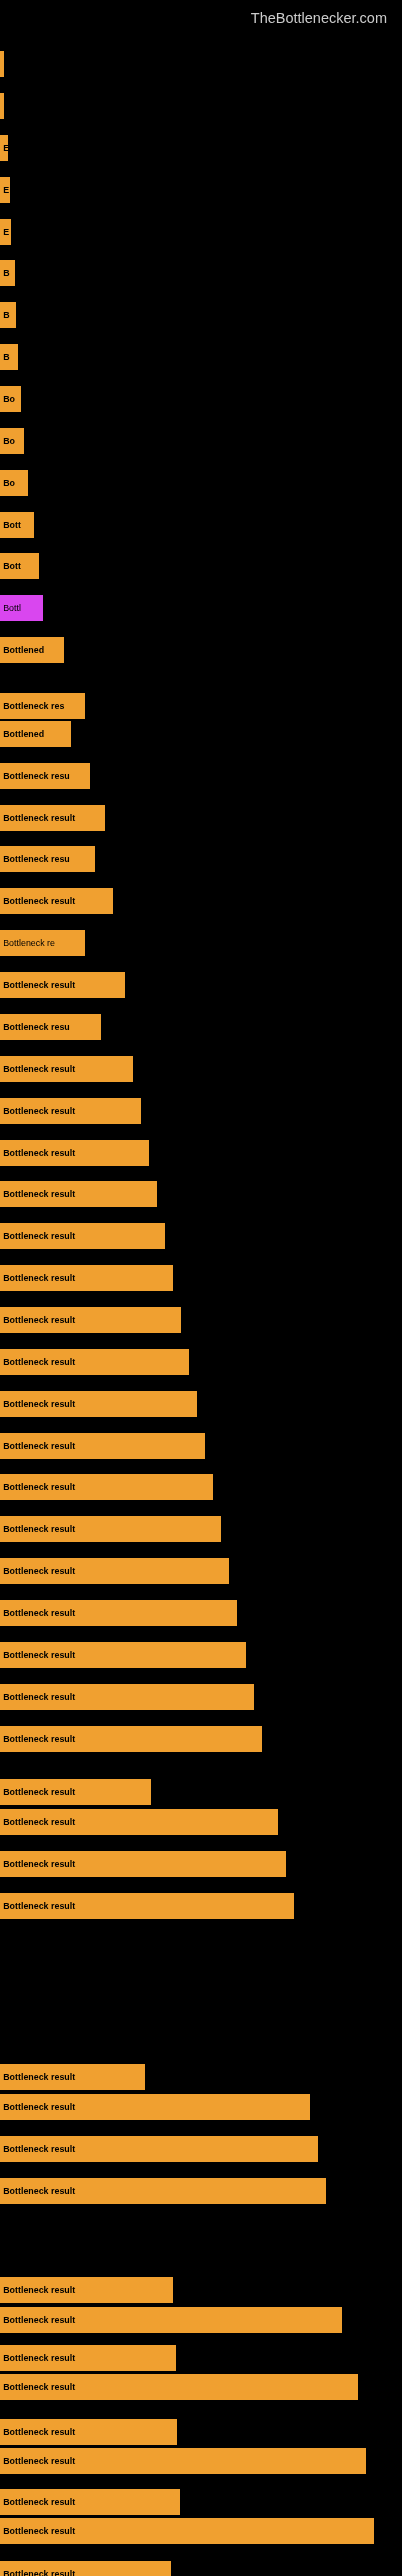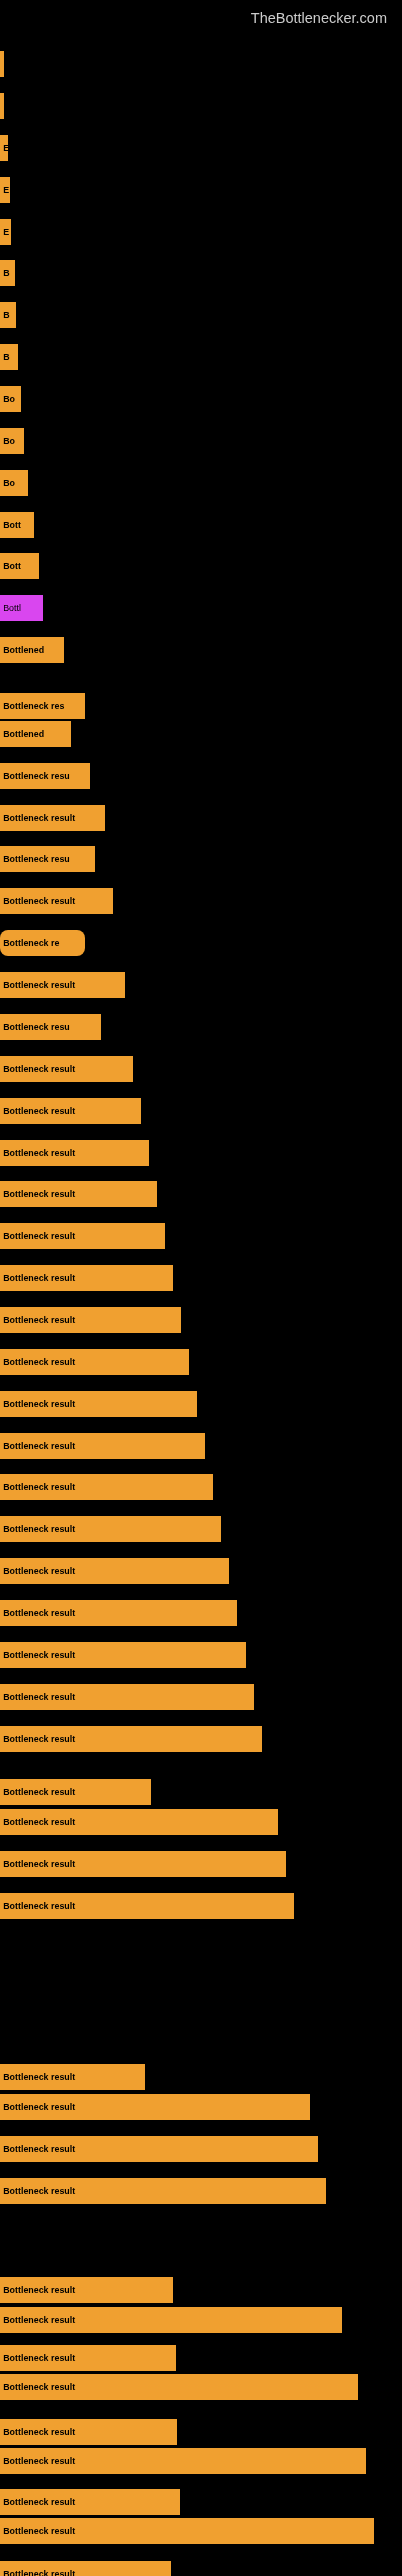--- a/index.html
+++ b/index.html
@@ -96,21 +96,21 @@
     <div style="position: absolute; top: 778px; left: 0px; width: 403px; height: 32px; display: flex; align-items: center;">
       <div style="background-color: rgb(240, 160, 48); width: 105px; height: 26px; display: flex; align-items: center; padding-left: 3.2px; font-size: 8.9px; font-weight: bold; color: rgb(0, 0, 0); white-space: nowrap; overflow: hidden;">Bottleneck result</div>
     </div>
     <div style="position: absolute; top: 819px; left: 0px; width: 403px; height: 32px; display: flex; align-items: center;">
       <div style="background-color: rgb(240, 160, 48); width: 95px; height: 26px; display: flex; align-items: center; padding-left: 3.2px; font-size: 8.9px; font-weight: bold; color: rgb(0, 0, 0); white-space: nowrap; overflow: hidden;">Bottleneck resu</div>
     </div>
     <div style="position: absolute; top: 861px; left: 0px; width: 403px; height: 32px; display: flex; align-items: center;">
       <div style="background-color: rgb(240, 160, 48); width: 113px; height: 26px; display: flex; align-items: center; padding-left: 3.2px; font-size: 8.9px; font-weight: bold; color: rgb(0, 0, 0); white-space: nowrap; overflow: hidden;">Bottleneck result</div>
     </div>
     <div style="position: absolute; top: 903px; left: 0px; width: 403px; height: 32px; display: flex; align-items: center;">
-      <div style="background-color: rgb(240, 160, 48); width: 85px; height: 26px; display: flex; align-items: center; padding-left: 3.2px; font-size: 8.9px; font-weight: bold; color: rgb(0, 0, 0); white-space: nowrap; overflow: hidden; border-radius: 8px;">Bottleneck re</div>
+      <div style="background-color: rgb(240, 160, 48); width: 85px; height: 26px; display: flex; align-items: center; padding-left: 3.2px; font-size: 8.9px; font-weight: normal; color: rgb(0, 0, 0); white-space: nowrap; overflow: hidden;">Bottleneck re</div>
     </div>
     <div style="position: absolute; top: 945px; left: 0px; width: 403px; height: 32px; display: flex; align-items: center;">
       <div style="background-color: rgb(240, 160, 48); width: 125px; height: 26px; display: flex; align-items: center; padding-left: 3.2px; font-size: 8.9px; font-weight: bold; color: rgb(0, 0, 0); white-space: nowrap; overflow: hidden;">Bottleneck result</div>
     </div>
     <div style="position: absolute; top: 987px; left: 0px; width: 403px; height: 32px; display: flex; align-items: center;">
       <div style="background-color: rgb(240, 160, 48); width: 101px; height: 26px; display: flex; align-items: center; padding-left: 3.2px; font-size: 8.9px; font-weight: bold; color: rgb(0, 0, 0); white-space: nowrap; overflow: hidden;">Bottleneck resu</div>
     </div>
     <div style="position: absolute; top: 1029px; left: 0px; width: 403px; height: 32px; display: flex; align-items: center;">
       <div style="background-color: rgb(240, 160, 48); width: 133px; height: 26px; display: flex; align-items: center; padding-left: 3.2px; font-size: 8.9px; font-weight: bold; color: rgb(0, 0, 0); white-space: nowrap; overflow: hidden;">Bottleneck result</div>
     </div>

